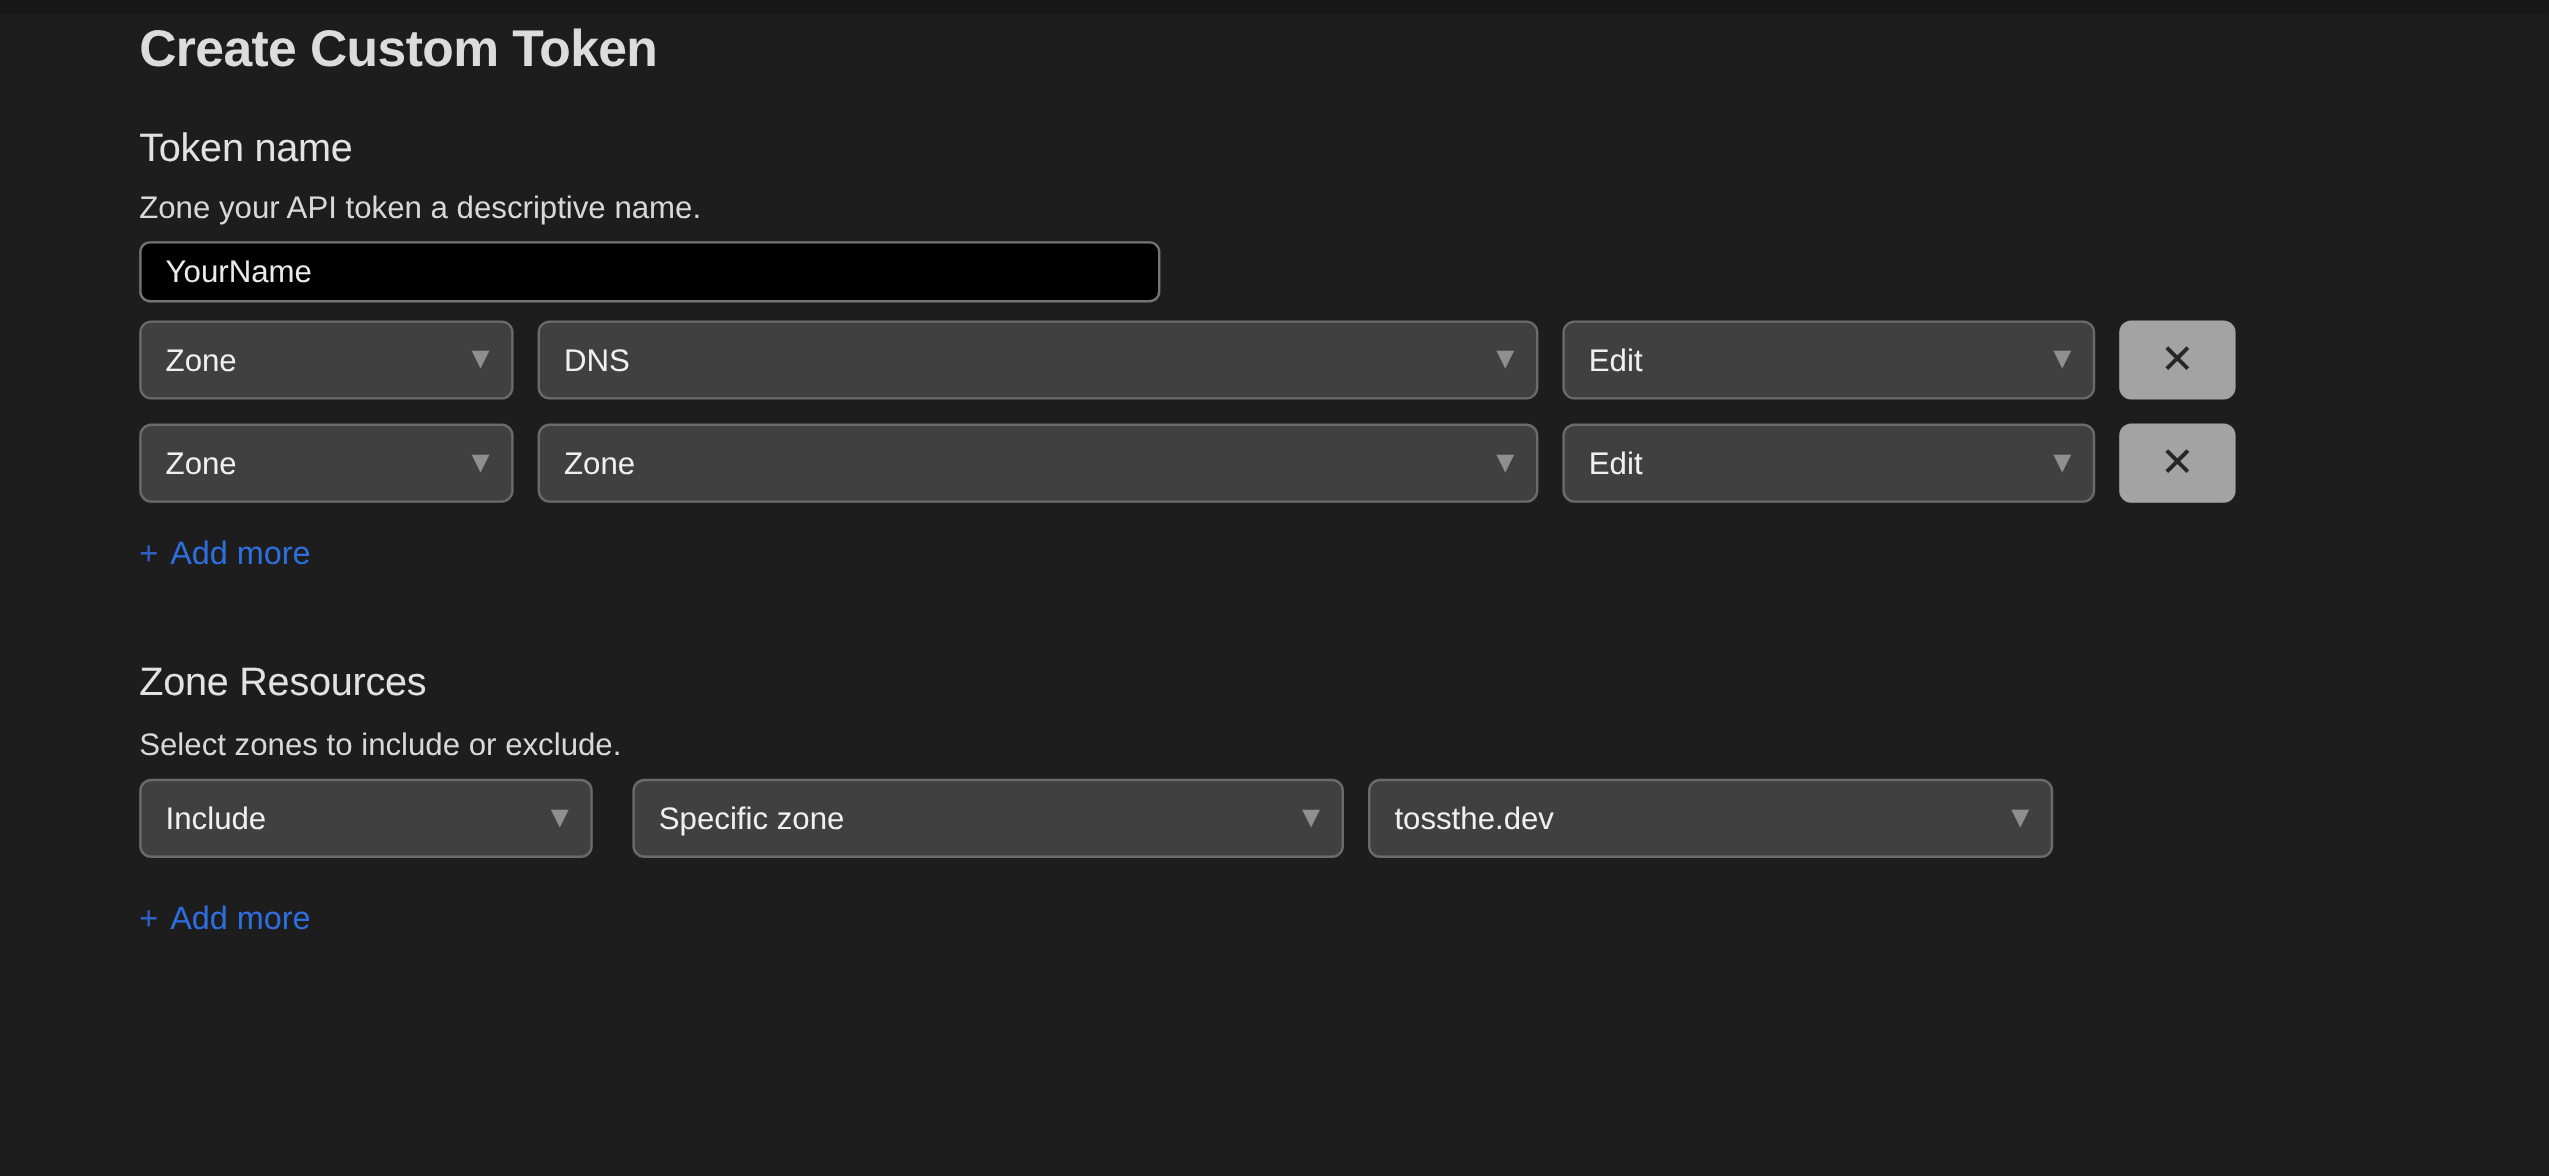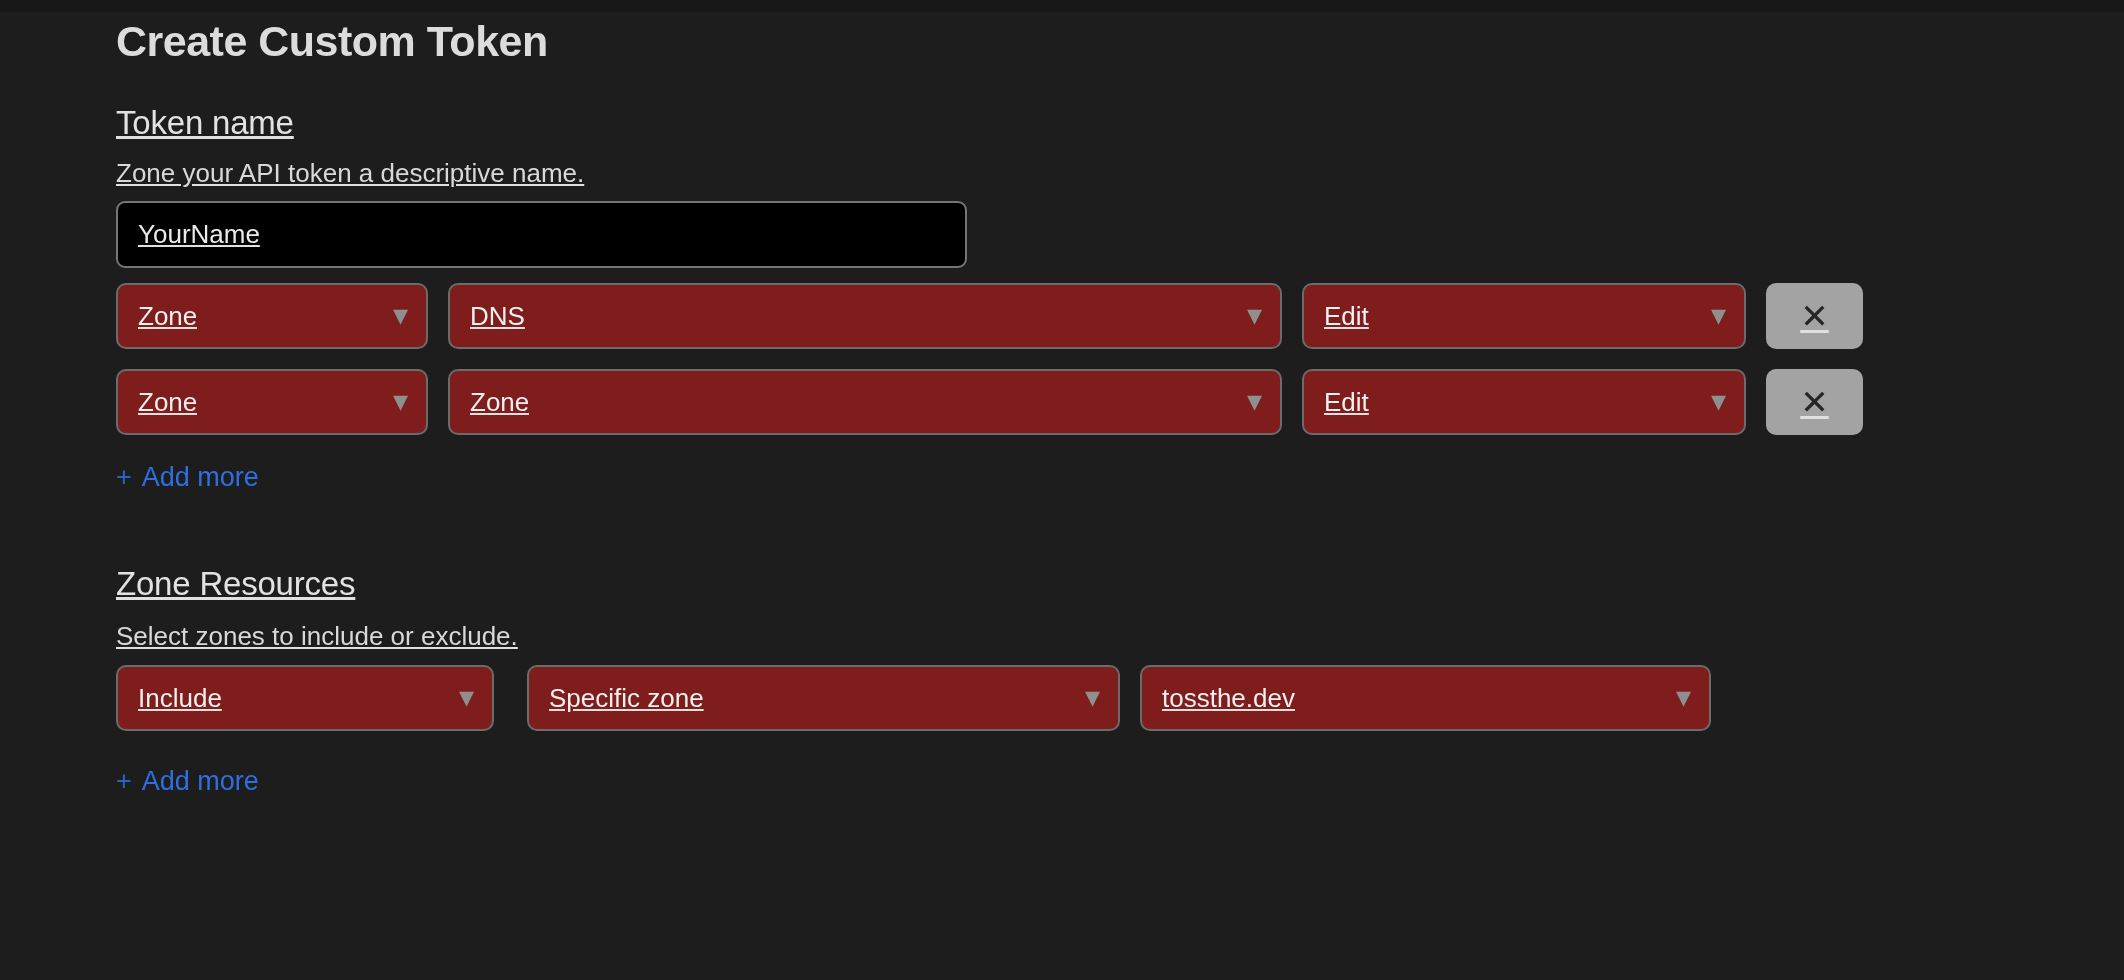--- a/index.html
+++ b/index.html
@@ -37,21 +37,21 @@
     line-height:34px;
     font-weight:400;
     color:#d8d8d8;
   }
   .heading-token { margin-top:36px; }
   .desc-token { margin-top:12px; }
   .token-input {
     display:block;
     margin-top:11px;
     width:851px;
-    height:67px;
+    height:51px;
     background:#000000;
     border:2px solid #757575;
     border-radius:9px;
     padding:0 20px;
     font-family:"Liberation Sans", sans-serif;
     font-size:26px;
     color:#eaeaea;
     outline:none;
   }
   .heading-permissions { margin-top:68px; }
@@ -61,21 +61,21 @@
     align-items:stretch;
     gap:20px;
     height:66px;
   }
   .row-1 { margin-top:15px; }
   .row-2 { margin-top:20px; }
   .select {
     position:relative;
     display:flex;
     align-items:center;
-    background:#7f1d1d;
+    background:#404040;
     border:2px solid #6b6b6b;
     border-radius:10px;
     padding:0 56px 0 20px;
     cursor:pointer;
   }
   .select-value {
     font-size:26px;
     color:#f0f0f0;
     white-space:nowrap;
     overflow:hidden;
@@ -121,21 +121,21 @@
     text-decoration:none;
     cursor:pointer;
   }
   .add-more-1 { margin-top:24px; }
   .add-more-2 { margin-top:32px; }
   .add-more .plus { color:#2d63c9; }
   .add-more .label { color:#2e6fe0; }
   .heading-zoneres { margin-top:68px; }
   .desc-zoneres { margin-top:14px; }
   .row-3 { margin-top:12px; }
-  section { display:block;text-decoration:underline; }
+  section { display:block; }
 </style>
 </head>
 <body>
 
 <div class="top-strip"></div>
 
 <div class="content">
 
   <h1 class="page-title">Create Custom Token</h1>
 

